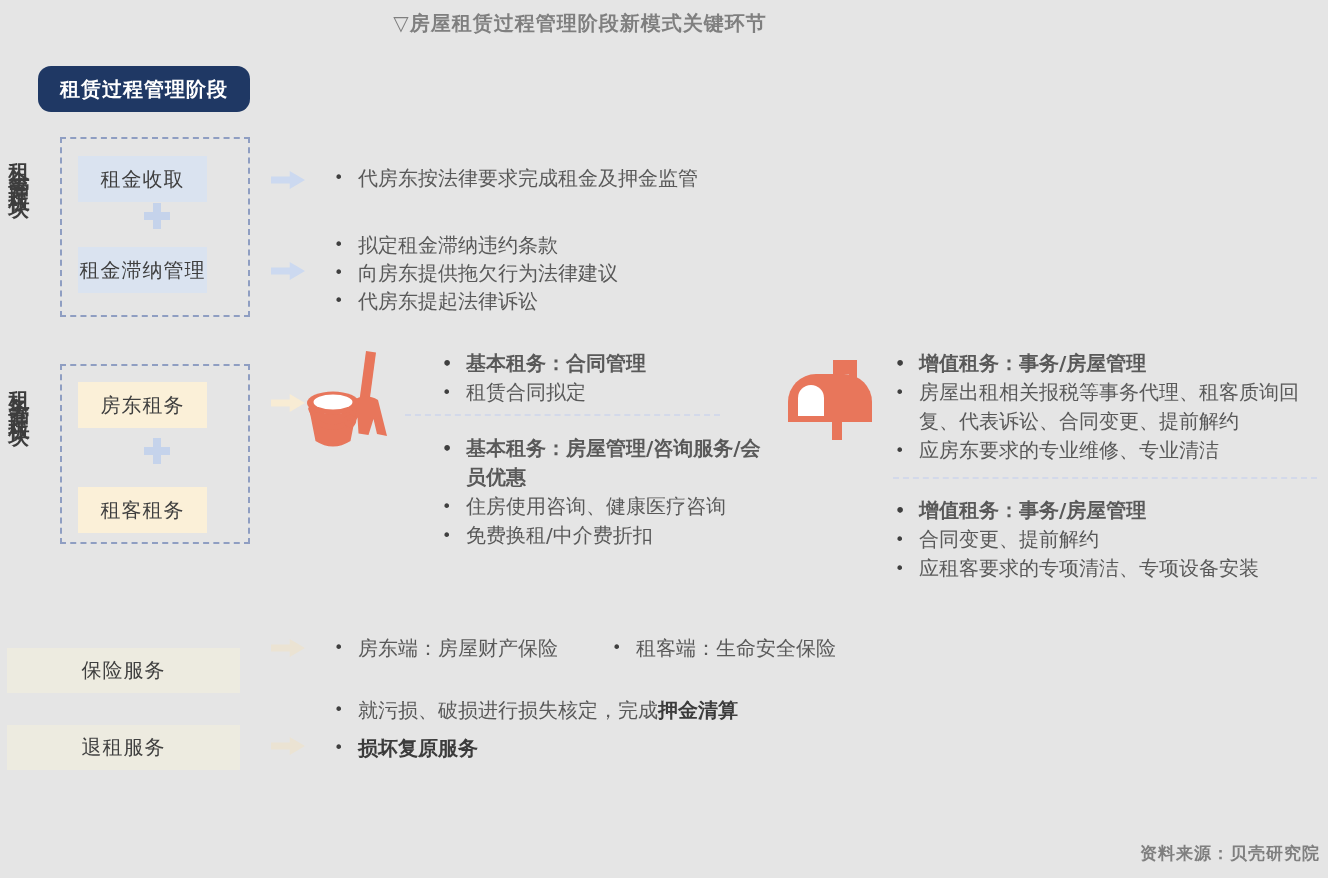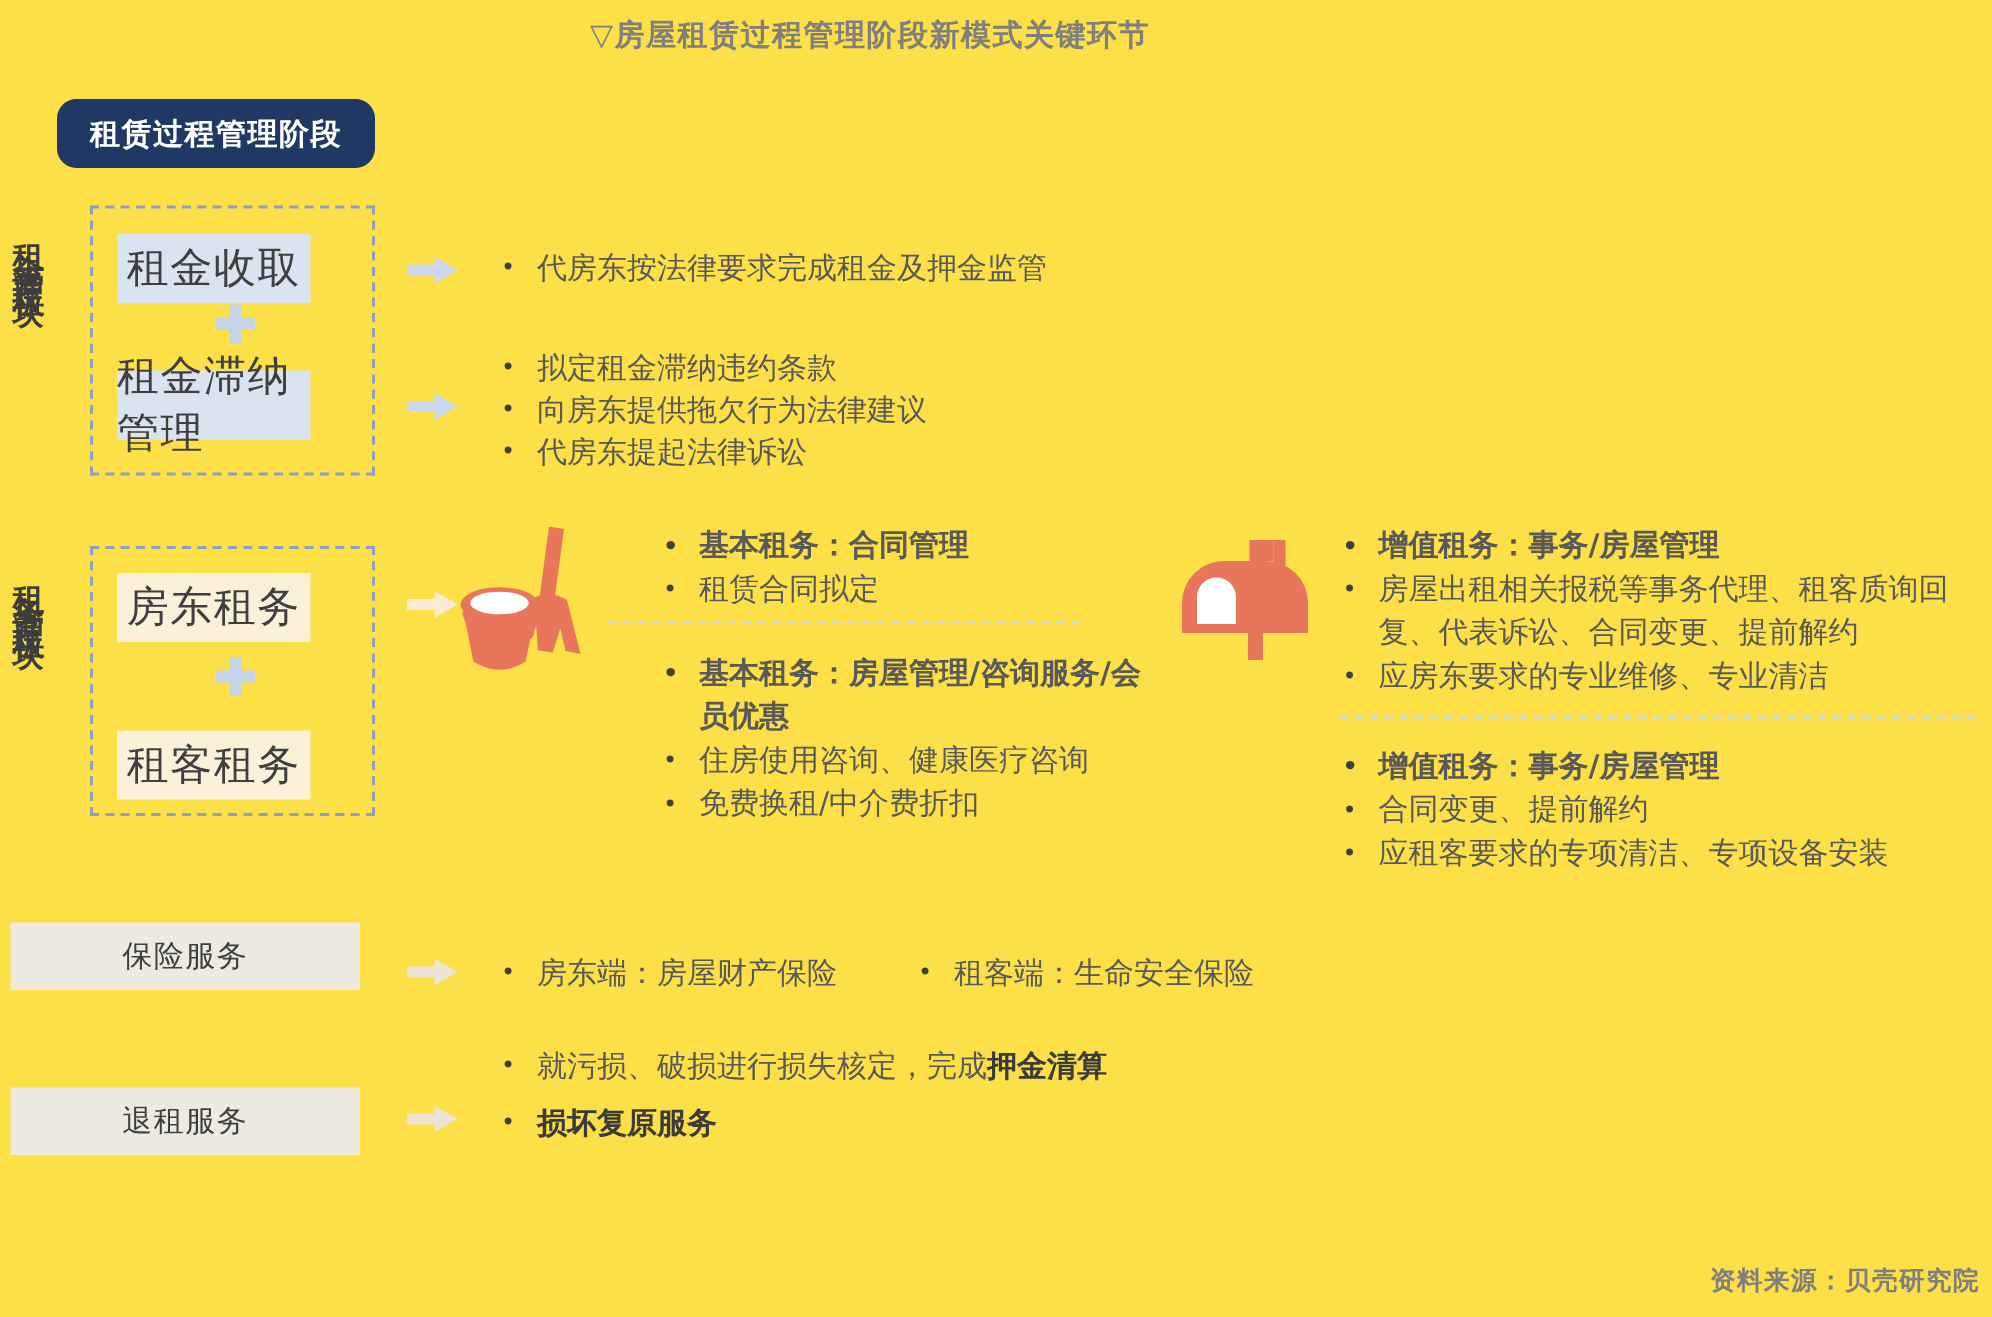--- a/index.html
+++ b/index.html
@@ -1,17 +1,17 @@
 <!DOCTYPE html>
 <html><head>
 <meta charset="utf-8">
 <style>
   html,body{margin:0;padding:0;background:#ffffff;}
   .canvas{
-    position:relative;width:1328px;height:878px;background:#fde047;overflow:hidden;
+    position:relative;width:1328px;height:878px;background:#e5e5e5;overflow:hidden;
     font-family:"DejaVu Sans","Liberation Sans",sans-serif;
   }
   .title{
     position:absolute;left:0;top:10px;width:1160px;text-align:center;
     font-size:20px;font-weight:bold;color:#7f7f7f;letter-spacing:1px;
   }
   .navy-box{
     position:absolute;left:38px;top:66px;width:212px;height:46px;
     background:#1f3864;color:#ffffff;font-size:20px;font-weight:bold;
     display:flex;align-items:center;justify-content:center;letter-spacing:1px;border-radius:13px;
@@ -20,21 +20,21 @@
     position:absolute;left:8px;writing-mode:vertical-rl;text-orientation:upright;
     font-size:21px;font-weight:bold;color:#3d3d3d;letter-spacing:7px;line-height:22px;
   }
   .dash-box{
     position:absolute;left:60px;width:190px;height:180px;
     border:2px dashed #8f9ec2;box-sizing:border-box;
   }
   .inner-box{
     position:absolute;left:16px;width:129px;height:46px;
     display:flex;align-items:center;justify-content:center;
-    font-size:28px;color:#3f3f3f;letter-spacing:1px;
+    font-size:20px;color:#3f3f3f;letter-spacing:1px;
   }
   .inner-blue{background:#dae3f0;}
   .inner-cream{background:#fbf0d8;}
   .plus{position:absolute;left:82px;width:26px;height:26px;}
   .plus::before{content:"";position:absolute;left:0;top:9px;width:26px;height:8px;background:#c5d3eb;}
   .plus::after{content:"";position:absolute;left:9px;top:0;width:8px;height:26px;background:#c5d3eb;}
   .block-arrow{
     position:absolute;width:34px;height:20px;
     clip-path:polygon(0 32%,55% 32%,55% 5%,100% 50%,55% 95%,55% 68%,0 68%);
   }
@@ -147,21 +147,21 @@
     <li>房屋出租相关报税等事务代理、租客质询回复、代表诉讼、合同变更、提前解约</li>
     <li>应房东要求的专业维修、专业清洁</li>
   </ul>
   <div class="divider" style="left:893px;top:477px;width:424px;"></div>
   <ul class="bullets lh29" style="left:893px;top:496px;width:416px;">
     <li class="bold-line">增值租务：事务/房屋管理</li>
     <li>合同变更、提前解约</li>
     <li>应租客要求的专项清洁、专项设备安装</li>
   </ul>
 
-  <div class="beige-box" style="top:615px;">保险服务</div>
+  <div class="beige-box" style="top:648px;">保险服务</div>
   <div class="block-arrow arr-beige" style="left:271px;top:638px;"></div>
   <ul class="bullets" style="left:332px;top:634px;width:270px;">
     <li>房东端：房屋财产保险</li>
   </ul>
   <ul class="bullets" style="left:610px;top:634px;width:280px;">
     <li>租客端：生命安全保险</li>
   </ul>
 
   <div class="beige-box" style="top:725px;">退租服务</div>
   <div class="block-arrow arr-beige" style="left:271px;top:736px;"></div>

